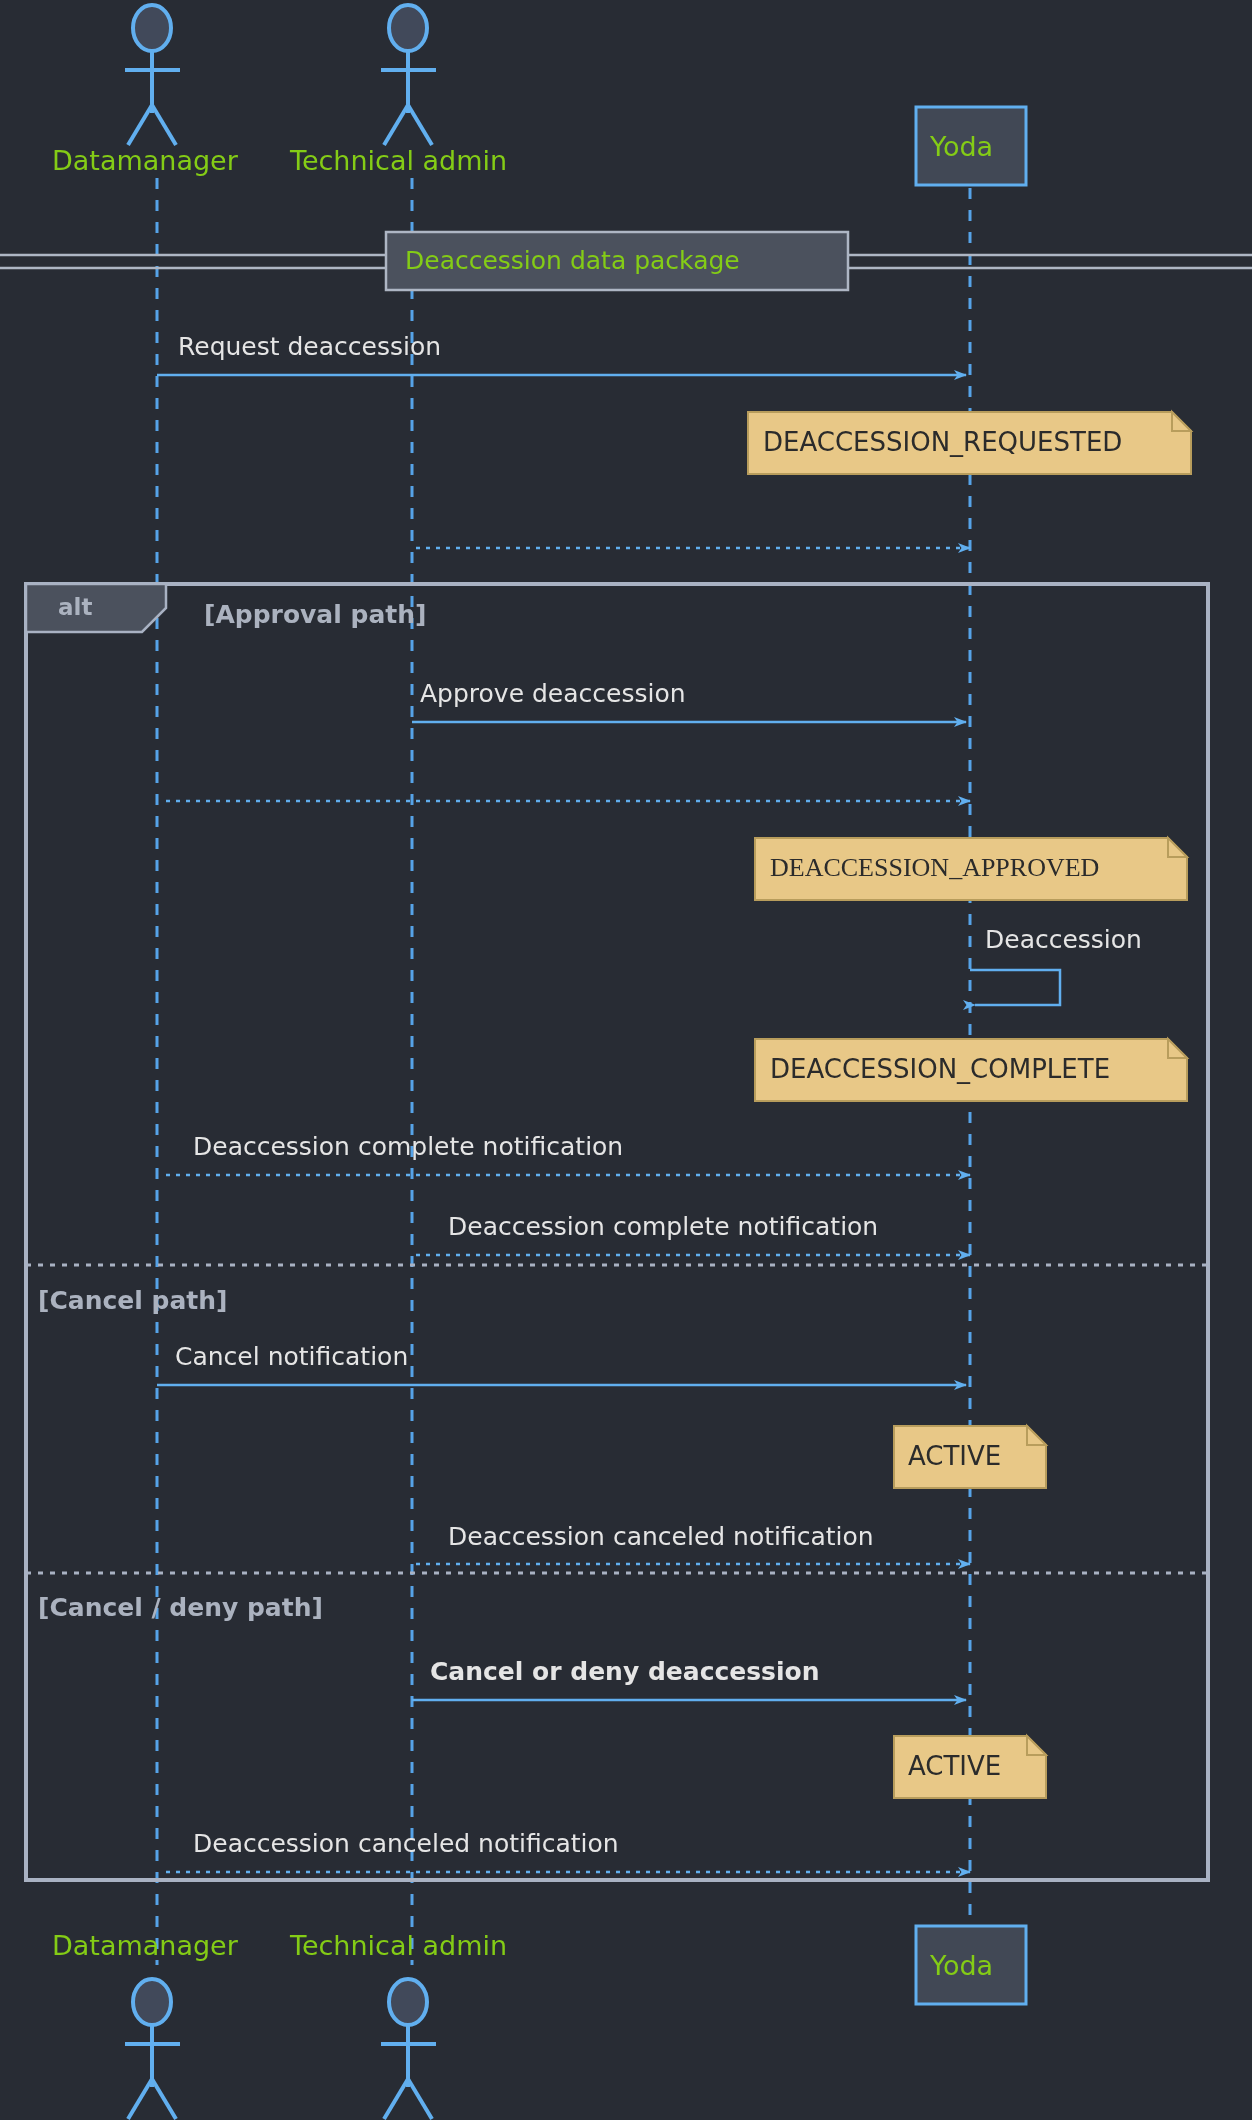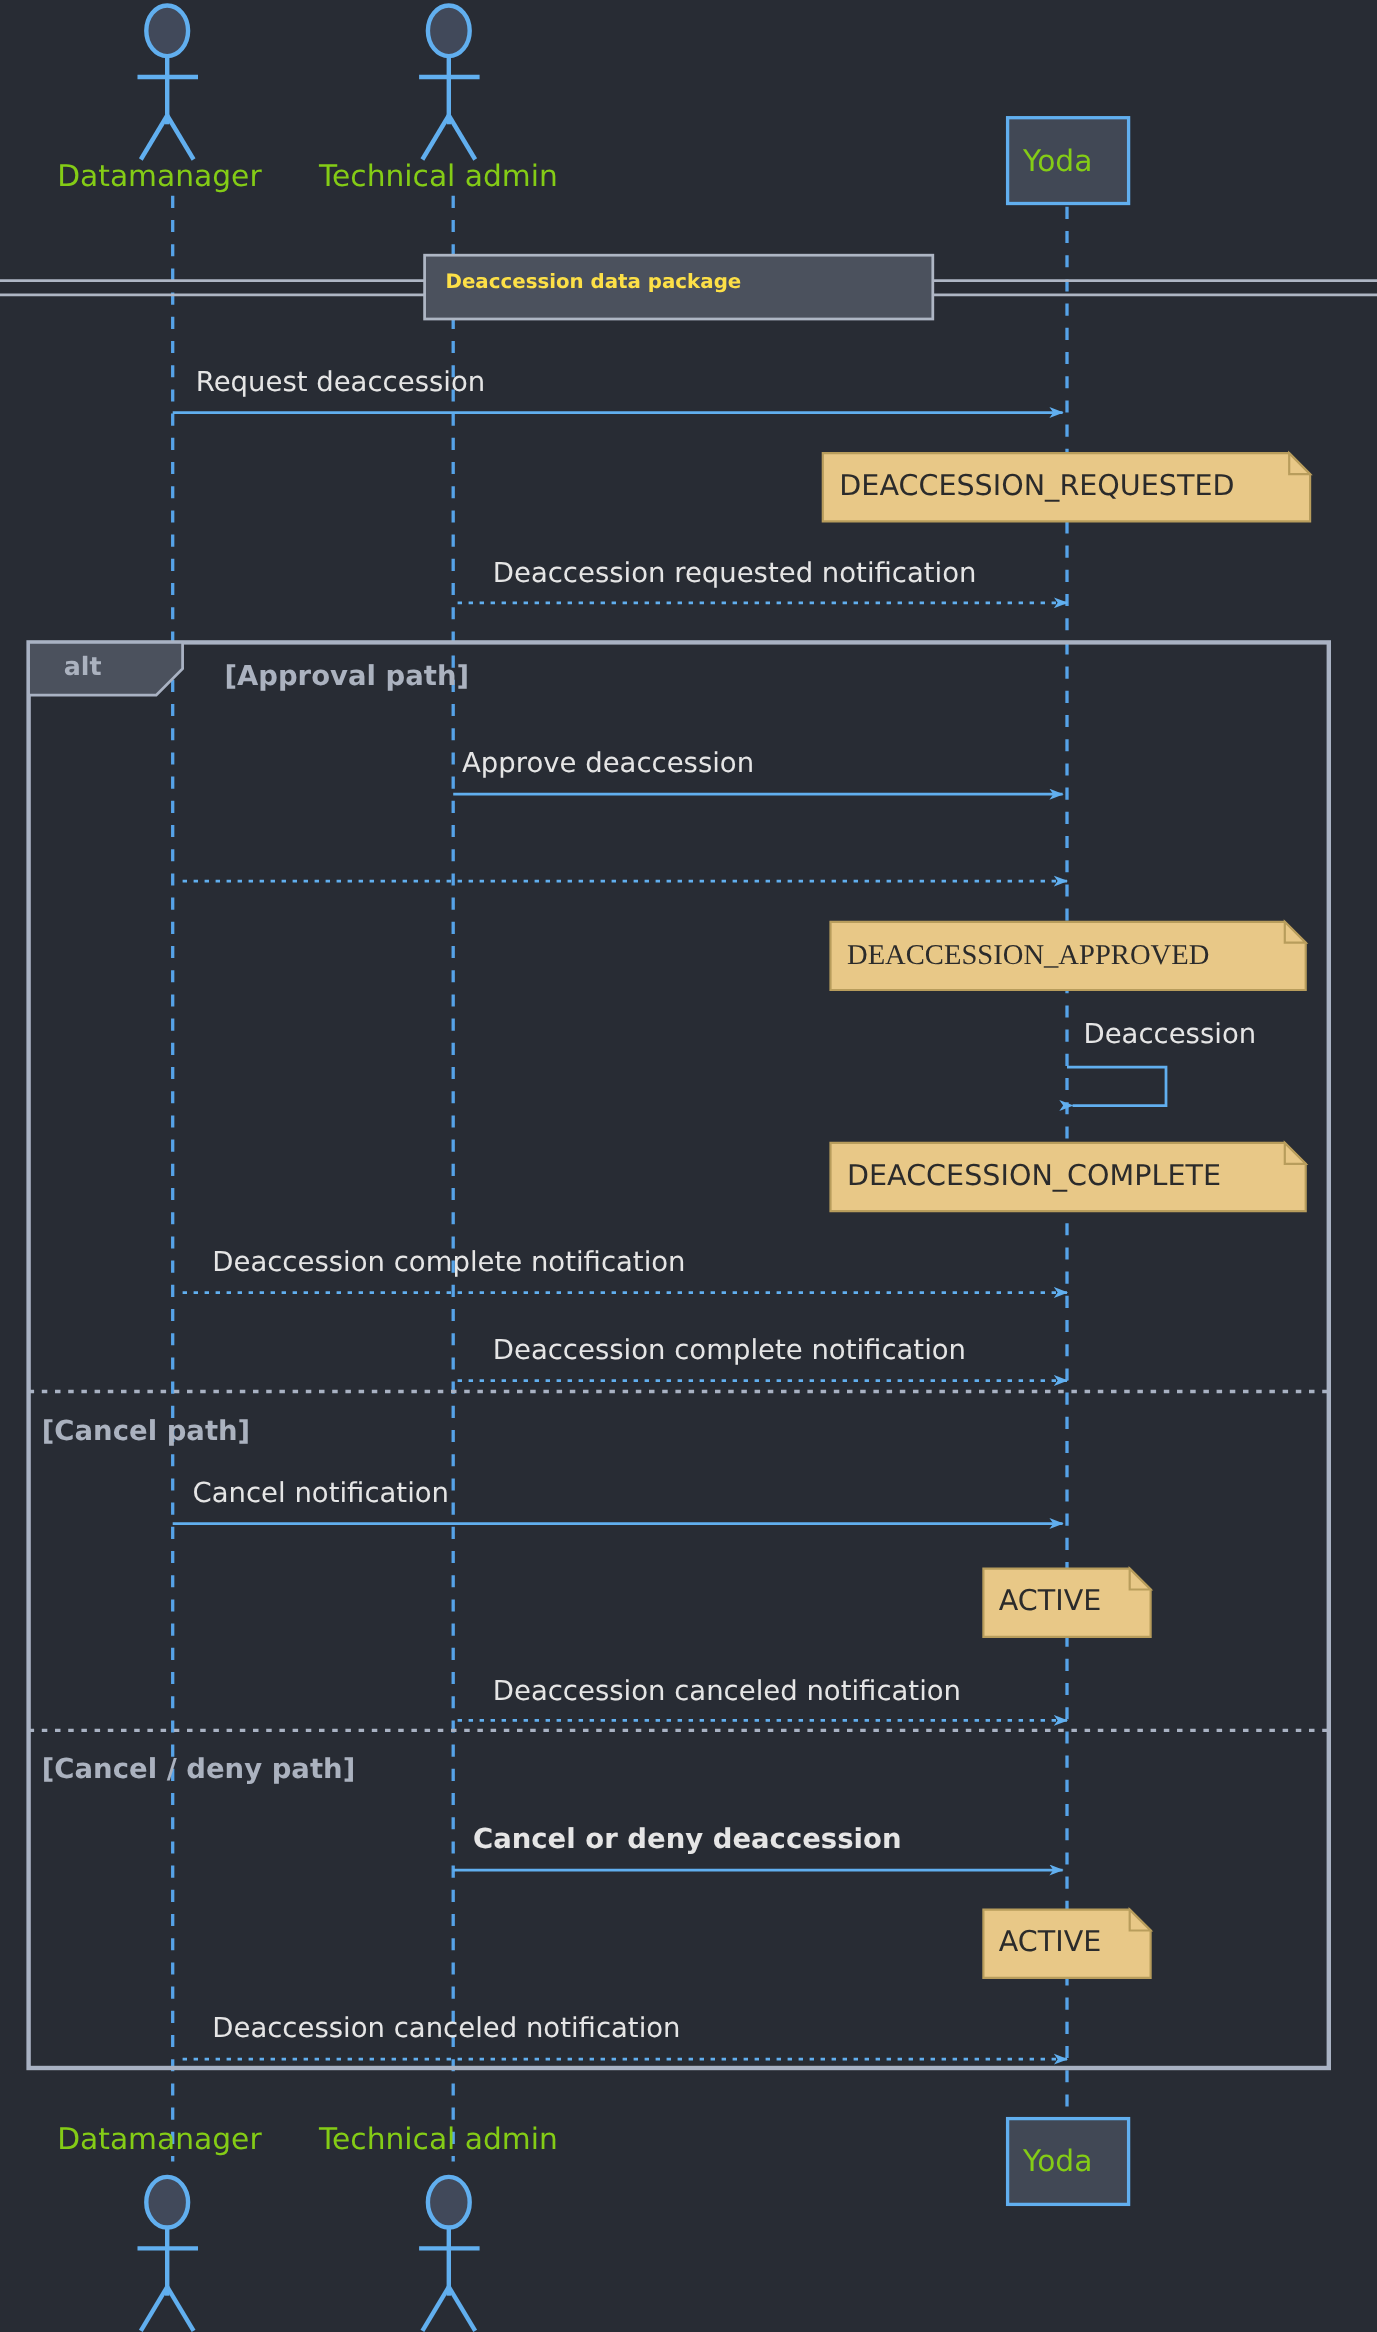--- a/index.html
+++ b/index.html
@@ -32,23 +32,23 @@
   }
   .msg-label {
     color: #e5e5e5;
     font-size: 25px;
   }
   .note-label {
     color: #2b2b2b;
     font-size: 26px;
   }
   .divider-label {
-    color: #fde047;
-    font-size: 18px;
-    font-weight: bold;
+    color: #84cc16;
+    font-size: 25px;
+    font-weight: normal;
   }
   .frag-label {
     color: #abb2bf;
     font-size: 23px;
     font-weight: bold;
   }
   .cond-label {
     color: #abb2bf;
     font-size: 25px;
     font-weight: bold;
@@ -170,21 +170,20 @@
   <div class="actor-label" style="left:930px; top:133px;">Yoda</div>
 
   <div class="divider-label" style="left:405px; top:248px;">Deaccession data package</div>
 
   <div class="frag-label" style="left:58px; top:596px;">alt</div>
   <div class="cond-label" style="left:204px; top:602px;">[Approval path]</div>
   <div class="cond-label" style="left:38px; top:1288px;">[Cancel path]</div>
   <div class="cond-label" style="left:38px; top:1595px;">[Cancel / deny path]</div>
 
   <div class="msg-label" style="left:178px; top:334px;">Request deaccession</div>
-  <div class="msg-label" style="left:448px; top:508px;">Deaccession requested notification</div>
   <div class="msg-label" style="left:420px; top:681px;">Approve deaccession</div>
   <div class="msg-label" style="left:985px; top:927px;">Deaccession</div>
   <div class="msg-label" style="left:193px; top:1134px;">Deaccession complete notification</div>
   <div class="msg-label" style="left:448px; top:1214px;">Deaccession complete notification</div>
   <div class="msg-label" style="left:175px; top:1344px;">Cancel notification</div>
   <div class="msg-label" style="left:448px; top:1524px;">Deaccession canceled notification</div>
   <div class="msg-label" style="left:430px; top:1659px;font-weight:bold;">Cancel or deny deaccession</div>
   <div class="msg-label" style="left:193px; top:1831px;">Deaccession canceled notification</div>
 
   <div class="note-label" style="left:763px; top:429px;">DEACCESSION_REQUESTED</div>

